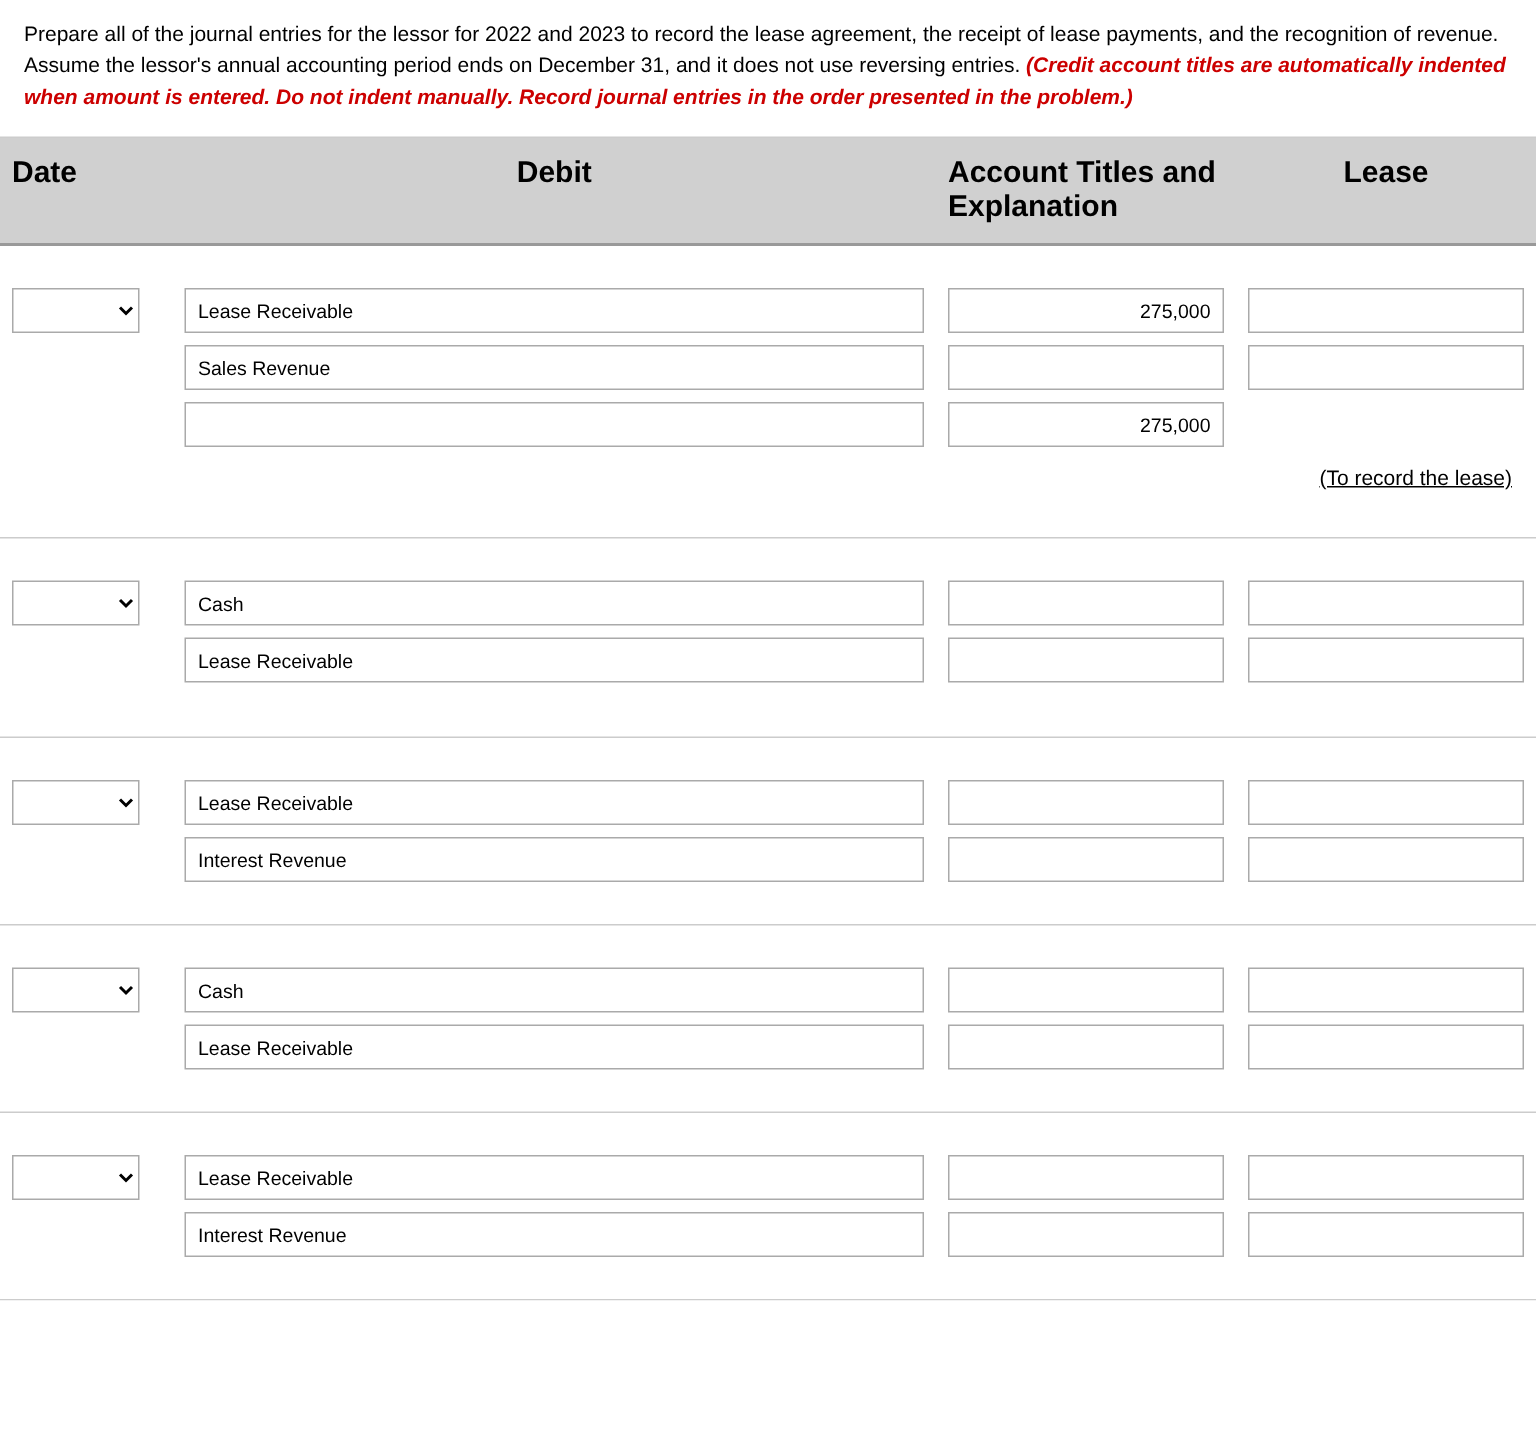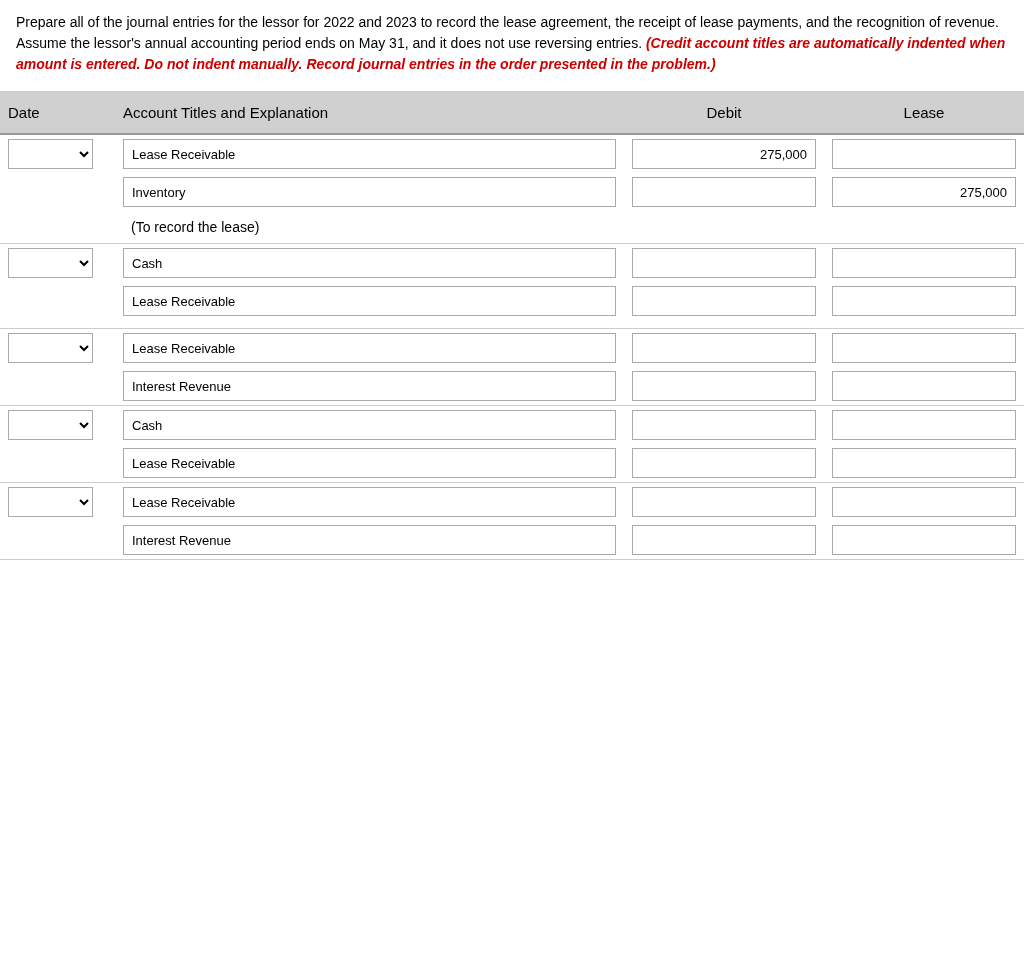--- a/index.html
+++ b/index.html
@@ -21,35 +21,36 @@
       font-weight: bold;
     }
     .table-header {
       display: grid;
       grid-template-columns: 115px 1fr 200px 200px;
       background: #d0d0d0;
       padding: 8px 0;
       border-bottom: 2px solid #999;
     }
     .table-header .col {
-      font-weight: normal;
-      font-size: 15px;
+      font-weight: bold;
+      font-size: 20px;
       padding: 4px 8px;
     }
     .table-header .col-date { }
     .table-header .col-account { }
     .table-header .col-debit { text-align: center; }
     .table-header .col-credit { text-align: center; }
 
     .journal-body {
       padding: 0;
     }
     .entry-group {
       border-bottom: 1px solid #ccc;
-      padding: 0 0;
+      padding: 24px 0;
+      text-decoration: underline;
     }
     .entry-row {
       display: grid;
       grid-template-columns: 115px 1fr 200px 200px;
       align-items: center;
       padding: 4px 0;
     }
     .date-cell {
       padding: 0 8px;
       display: flex;
@@ -91,50 +92,56 @@
     }
     .note-row {
       display: grid;
       grid-template-columns: 115px 1fr;
       padding: 4px 8px;
     }
     .note-text {
       font-size: 14px;
       padding: 4px 8px;
       font-style: normal;
+      text-align: right;
     }
   </style>
 </head>
 <body>
 
 <div class="instructions">
-  <span>Prepare all of the journal entries for the lessor for 2022 and 2023 to record the lease agreement, the receipt of lease payments, and the recognition of revenue. Assume the lessor's annual accounting period ends on May 31, and it does not use reversing entries.</span>
+  <span>Prepare all of the journal entries for the lessor for 2022 and 2023 to record the lease agreement, the receipt of lease payments, and the recognition of revenue. Assume the lessor's annual accounting period ends on December 31, and it does not use reversing entries.</span>
   <span class="highlight">(Credit account titles are automatically indented when amount is entered. Do not indent manually. Record journal entries in the order presented in the problem.)</span>
 </div>
 
 <div class="table-header">
   <div class="col col-date">Date</div>
+  <div class="col col-debit">Debit</div>
   <div class="col col-account">Account Titles and Explanation</div>
-  <div class="col col-debit">Debit</div>
   <div class="col col-credit">Lease</div>
 </div>
 
 <div class="journal-body" id="journal-body">
 <div class="entry-group">
       <div class="entry-row">
         <div class="date-cell">
           <select class="date-select"><option value=""></option></select>
         </div>
         <div class="account-cell"><input type="text" class="account-input" value="Lease Receivable" style=""></div>
         <div class="debit-cell"><input type="text" class="amount-input" value="275,000" style=""></div>
         <div class="credit-cell"><input type="text" class="amount-input" style=""></div>
       </div>
       <div class="entry-row">
         <div class="date-cell"></div>
-        <div class="account-cell"><input type="text" class="account-input" value="Inventory" style=""></div>
+        <div class="account-cell"><input type="text" class="account-input" value="Sales Revenue" style=""></div>
+        <div class="debit-cell"><input type="text" class="amount-input" style=""></div>
+        <div class="credit-cell"><input type="text" class="amount-input" style=""></div>
+      </div>
+      <div class="entry-row">
+        <div class="date-cell"></div>
         <div class="debit-cell"><input type="text" class="amount-input" style=""></div>
         <div class="credit-cell"><input type="text" class="amount-input" value="275,000" style=""></div>
       </div>
       <div class="note-row">
         <div></div>
         <div class="note-text">(To record the lease)</div>
       </div>
     </div>
     <div class="entry-group">
       <div class="entry-row">

